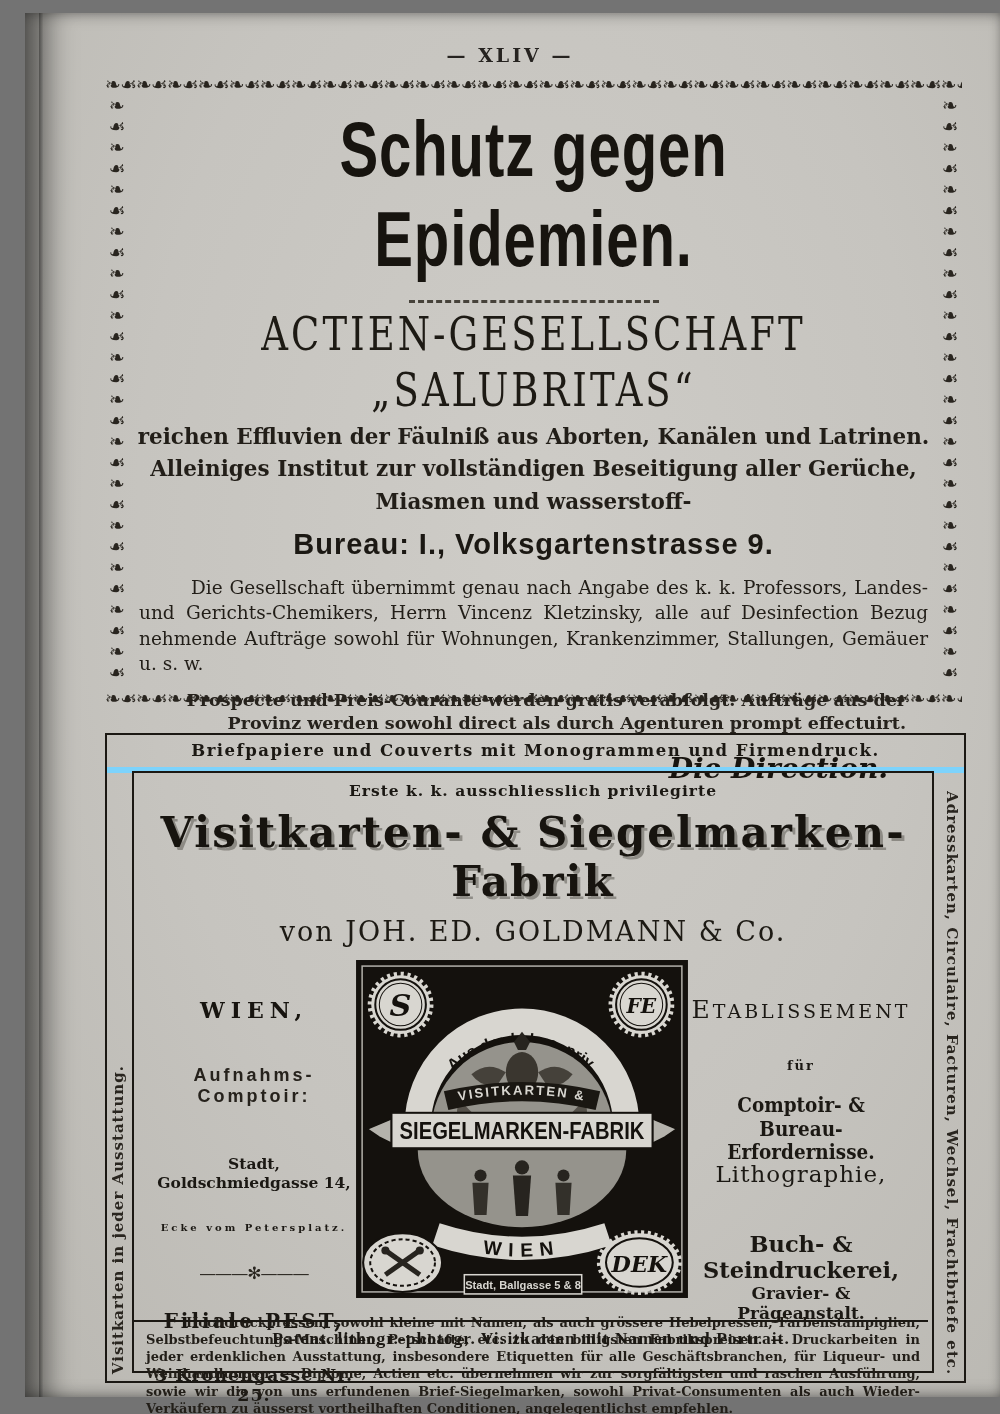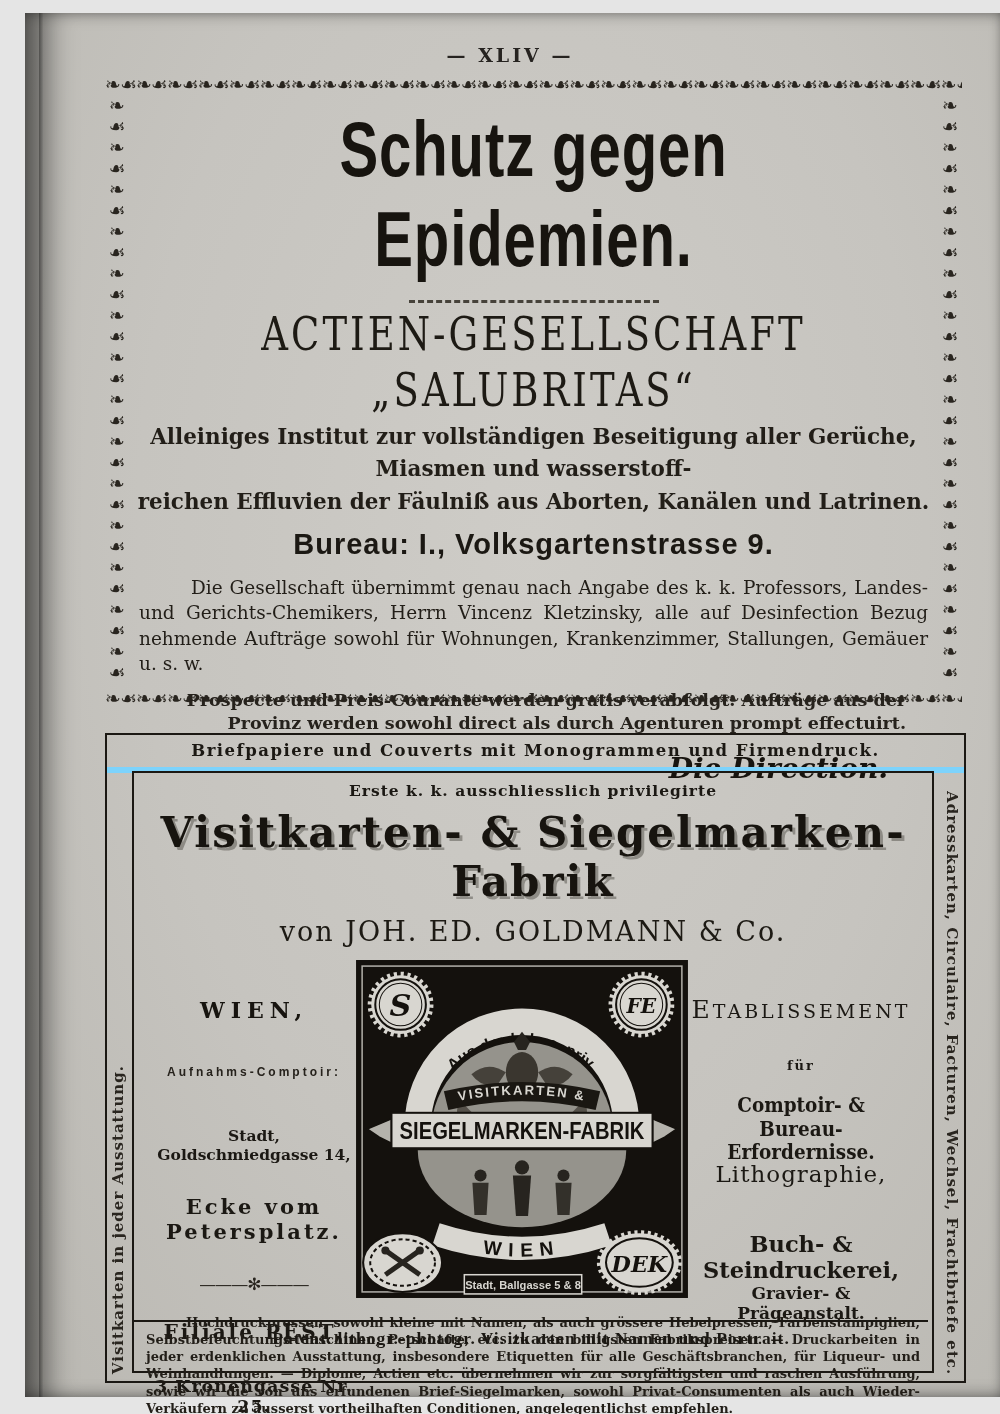--- a/index.html
+++ b/index.html
@@ -1,17 +1,17 @@
 <!DOCTYPE html>
 <html><head>
 <meta charset="utf-8">
 <style>
   html,body{margin:0;padding:0;background:#070707;width:1000px;height:1414px;overflow:hidden;
     font-family:"DejaVu Serif", serif;color:#1b1813;}
-  #stage{position:relative;width:1000px;height:1414px;background:#e5e5e5;}
+  #stage{position:relative;width:1000px;height:1414px;background:#737373;}
   
   .paper{position:absolute;left:25px;top:13px;width:975px;height:1384px;
     background:radial-gradient(ellipse at 52% 38%, #ceccc7 0%, #c6c4bf 55%, #bab8b2 100%);
     box-shadow:inset 38px 0 30px -18px rgba(0,0,0,.55), inset -6px 0 14px -8px rgba(0,0,0,.25),
       inset 0 8px 14px -8px rgba(0,0,0,.35), inset 0 -10px 16px -10px rgba(0,0,0,.4);}
   .fold{position:absolute;left:14px;top:0;width:4px;height:100%;
     background:linear-gradient(90deg,rgba(0,0,0,.35),rgba(0,0,0,.05));}
   .page-number{position:absolute;left:80px;top:44px;width:860px;text-align:center;
     font-size:19px;font-weight:bold;letter-spacing:3px;color:#262320;}
 
@@ -46,23 +46,23 @@
   .gutter-right{right:3px;top:56px;}
   .ad2-inner{position:absolute;left:25px;right:30px;top:36px;bottom:8px;border:2px solid #1b1813;}
   .priv-line{margin-top:8px;text-align:center;font-weight:bold;font-size:15.5px;letter-spacing:1px;}
   .ad2-title{margin-top:8px;text-align:center;font-weight:bold;font-size:42px;letter-spacing:2px;color:#17140f;
     text-shadow:3px 3px 0 rgba(55,52,46,.4);}
   .ad2-subtitle{margin-top:10px;text-align:center;font-size:27px;letter-spacing:2px;color:#1d1a14;}
   .cols{display:flex;padding:0 20px;margin-top:8px;height:345px;}
   .col-left,.col-right{text-align:center;padding-top:6px;}
   .col-left{width:218px;} .col-right{width:242px;}
   .wien{margin-top:36px;font-size:22px;font-weight:bold;letter-spacing:6px;color:#17140f;}
-  .comptoir{margin-top:42px;font-family:"Liberation Sans",sans-serif;font-size:12px;letter-spacing:3px;font-weight:bold;color:#26221c;}
+  .comptoir{margin-top:42px;font-family:"Liberation Sans",sans-serif;font-size:18px;letter-spacing:3px;font-weight:bold;color:#26221c;}
   .addr1{margin-top:47px;font-size:15.5px;font-weight:bold;}
-  .addr2{margin-top:30px;font-size:21px;font-weight:bold;letter-spacing:3px;}
+  .addr2{margin-top:30px;font-size:10px;font-weight:bold;letter-spacing:3px;}
   .col-divider{margin-top:30px;font-size:17px;letter-spacing:-1px;color:#29251f;}
   .filiale{margin-top:26px;font-size:20px;font-weight:bold;letter-spacing:3px;}
   .addr3{margin-top:32px;font-size:17.5px;font-weight:bold;letter-spacing:1px;}
   .etab{margin-top:34px;font-size:19px;letter-spacing:3px;}
   .etab::first-letter{font-size:25px;}
   .fuer{margin-top:34px;font-size:13px;font-weight:bold;letter-spacing:2px;}
   .erford{margin-top:22px;font-size:19px;font-weight:bold;transform:scale(.97,1.08);}
   .litho{font-size:23px;letter-spacing:1px;}
   .buch{margin-top:44px;font-size:22.5px;font-weight:bold;}
   .gravier{font-size:17px;font-weight:bold;}
@@ -86,22 +86,22 @@
     <div class="orn orn-h orn-top">❧☙❧☙❧☙❧☙❧☙❧☙❧☙❧☙❧☙❧☙❧☙❧☙❧☙❧☙❧☙❧☙❧☙❧☙❧☙❧☙❧☙❧☙❧☙❧☙❧☙❧☙❧☙❧☙❧☙❧☙❧☙❧☙❧☙❧☙❧☙❧☙❧☙❧☙❧☙❧☙❧☙❧☙❧☙❧☙❧☙❧☙❧☙❧☙</div>
     <div class="orn orn-h orn-bot">❧☙❧☙❧☙❧☙❧☙❧☙❧☙❧☙❧☙❧☙❧☙❧☙❧☙❧☙❧☙❧☙❧☙❧☙❧☙❧☙❧☙❧☙❧☙❧☙❧☙❧☙❧☙❧☙❧☙❧☙❧☙❧☙❧☙❧☙❧☙❧☙❧☙❧☙❧☙❧☙❧☙❧☙❧☙❧☙❧☙❧☙❧☙❧☙</div>
     <div class="orn orn-v orn-left">❧☙❧☙❧☙❧☙❧☙❧☙❧☙❧☙❧☙❧☙❧☙❧☙❧☙❧☙❧☙❧☙❧☙❧☙❧☙❧☙❧☙❧☙❧☙❧☙</div>
     <div class="orn orn-v orn-right">❧☙❧☙❧☙❧☙❧☙❧☙❧☙❧☙❧☙❧☙❧☙❧☙❧☙❧☙❧☙❧☙❧☙❧☙❧☙❧☙❧☙❧☙❧☙❧☙</div>
 
     <div class="ad1-inner">
       <div class="ad1-title">Schutz gegen Epidemien.</div>
       <div class="dash-rule"></div>
       <div class="ad1-company">ACTIEN-GESELLSCHAFT „SALUBRITAS“</div>
       <div class="fraktur">
+        <div>reichen Effluvien der Fäulniß aus Aborten, Kanälen und Latrinen.</div>
         <div>Alleiniges Institut zur vollständigen Beseitigung aller Gerüche, Miasmen und wasserstoff-</div>
-        <div>reichen Effluvien der Fäulniß aus Aborten, Kanälen und Latrinen.</div>
       </div>
       <div class="bureau">Bureau: I., Volksgartenstrasse 9.</div>
       <div class="ad1-para1">Die Gesellschaft übernimmt genau nach Angabe des k. k. Professors, Landes- und Gerichts-Chemikers, Herrn Vincenz Kletzinsky, alle auf Desinfection Bezug nehmende Aufträge sowohl für Wohnungen, Krankenzimmer, Stallungen, Gemäuer u. s. w.</div>
       <div class="ad1-para2">Prospecte und Preis-Courante werden gratis verabfolgt. Aufträge aus der Provinz werden sowohl direct als durch Agenturen prompt effectuirt.</div>
       <div class="signature">Die Direction.</div>
     </div>
   </div>
 
   <div class="ad2">
     <div class="ad2-header">Briefpapiere und Couverts mit Monogrammen und Firmendruck.</div>

